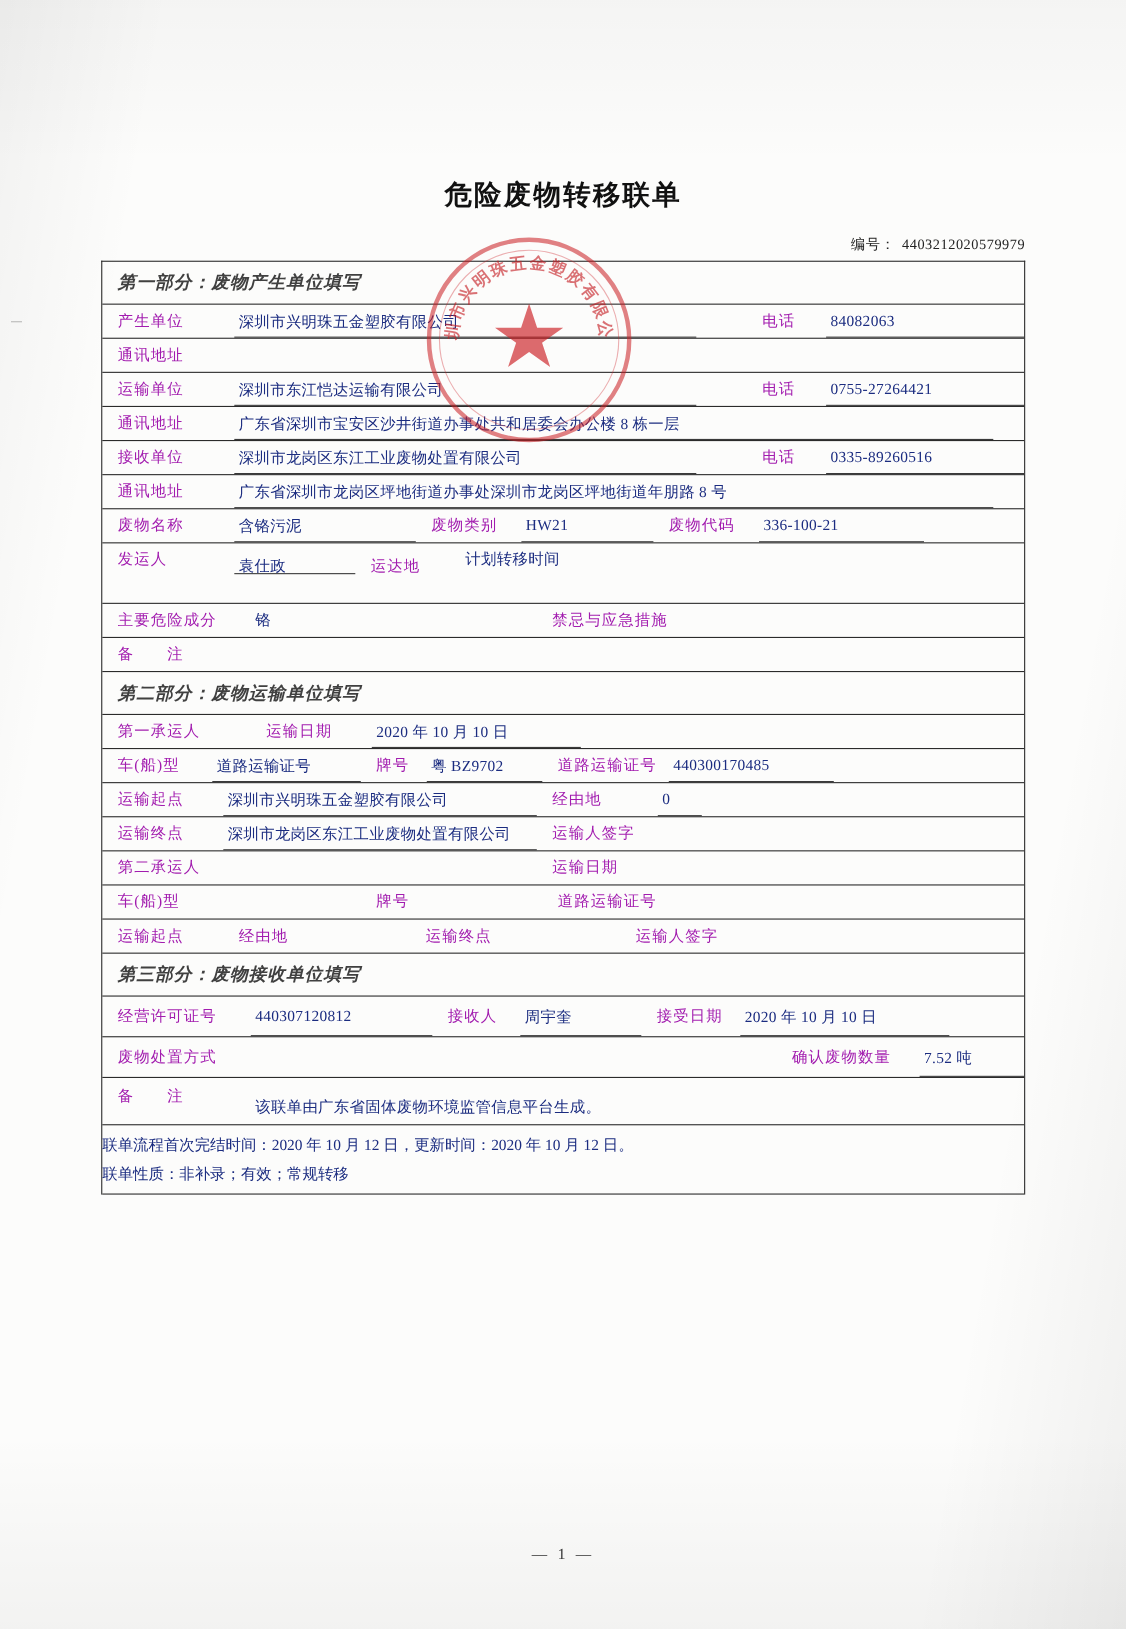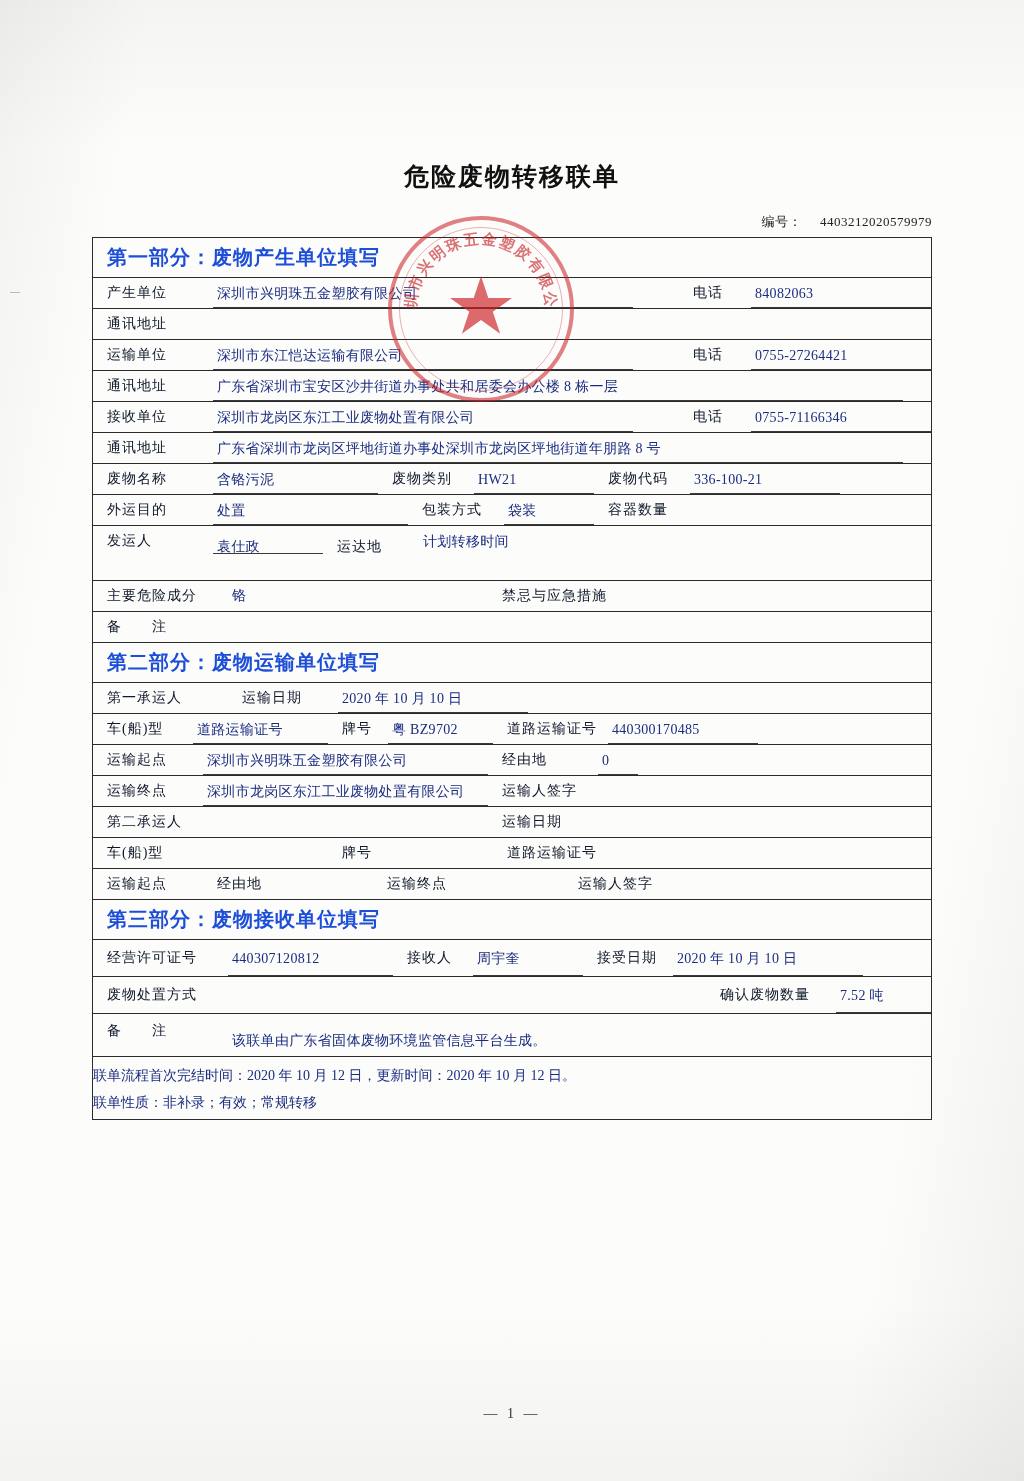--- a/index.html
+++ b/index.html
@@ -44,21 +44,21 @@
   }
   .doc-number {
     position: absolute;
     top: 213px;
     right: 92px;
     font-size: 13px;
     color: #222;
     letter-spacing: 0.5px;
   }
   .doc-number .num {
-    margin-left: 18px;
+    margin-left: 6px;
   }
 
   .table {
     position: absolute;
     left: 92px;
     top: 237px;
     width: 840px;
     border: 1px solid #2b2b2b;
     border-bottom: none;
     box-sizing: border-box;
@@ -66,38 +66,39 @@
   .row {
     display: flex;
     align-items: stretch;
     border-bottom: 1px solid #2b2b2b;
     min-height: 30px;
     position: relative;
   }
   .section-head {
     font-family: "Liberation Sans", sans-serif;
     font-weight: bold;
-    font-size: 20px;
+    font-size: 16px;
     padding: 6px 0 6px 14px;
     letter-spacing: 1px;
-    color: #1d4ed8;
+    color: #404040;
     min-height: 26px;
     display: flex;
     align-items: center;
+    font-style: italic;
   }
   .cell {
     display: flex;
     align-items: center;
     padding: 3px 0 3px 0;
     font-size: 14px;
     box-sizing: border-box;
     white-space: nowrap;
   }
   .lbl {
-    color: #0f172a;
+    color: #a21caf;
     padding-left: 14px;
     letter-spacing: 1px;
   }
   .val {
     color: #1b2c80;
     padding-left: 4px;
     letter-spacing: 0.3px;
   }
   .val.u {
     border-bottom: 1px solid #3a3a3a;
@@ -218,46 +219,38 @@
     <div class="row">
       <div class="cell lbl w-lbl-1">通讯地址</div>
       <div class="cell val u" style="width:690px">广东省深圳市宝安区沙井街道办事处共和居委会办公楼 8 栋一层</div>
     </div>
 
     <div class="row">
       <div class="cell lbl w-lbl-1">接收单位</div>
       <div class="cell val u" style="width:420px">深圳市龙岗区东江工业废物处置有限公司</div>
       <div class="spacer"></div>
       <div class="cell lbl" style="width:72px">电话</div>
-      <div class="cell val u" style="width:180px">0755-71166346</div>
+      <div class="cell val u" style="width:180px">0335-89260516</div>
     </div>
 
     <div class="row">
       <div class="cell lbl w-lbl-1">通讯地址</div>
       <div class="cell val u" style="width:690px">广东省深圳市龙岗区坪地街道办事处深圳市龙岗区坪地街道年朋路 8 号</div>
     </div>
 
     <div class="row">
       <div class="cell lbl w-lbl-1">废物名称</div>
       <div class="cell val u" style="width:165px">含铬污泥</div>
       <div class="cell lbl" style="width:96px">废物类别</div>
       <div class="cell val u" style="width:120px">HW21</div>
       <div class="cell lbl" style="width:96px">废物代码</div>
       <div class="cell val u" style="width:150px">336-100-21</div>
     </div>
 
 
-    <div class="row">
-      <div class="cell lbl w-lbl-1">外运目的</div>
-      <div class="cell val u" style="width:195px">处置</div>
-      <div class="cell lbl" style="width:96px">包装方式</div>
-      <div class="cell val u" style="width:90px">袋装</div>
-      <div class="cell lbl" style="width:110px">容器数量</div>
-      <div class="cell val" style="width:120px"></div>
-    </div>
 
     <div class="row" style="min-height:54px">
       <div class="cell lbl w-lbl-1" style="align-items:flex-start; padding-top:6px">发运人</div>
       <div class="cell val u" style="width:110px; align-items:flex-start; padding-top:6px; height:22px; margin-top:6px">袁仕政</div>
       <div class="cell lbl" style="width:96px; align-items:flex-start; padding-top:12px">运达地</div>
       <div class="cell val two-line" style="width:210px; align-items:flex-start; padding-top:6px; border-bottom:none">计划转移时间</div>
       <div class="cell lbl" style="width:0"></div>
 
       <div class="cell lbl" style="width:0"></div>
       <div class="cell val" style="width:0"></div>

